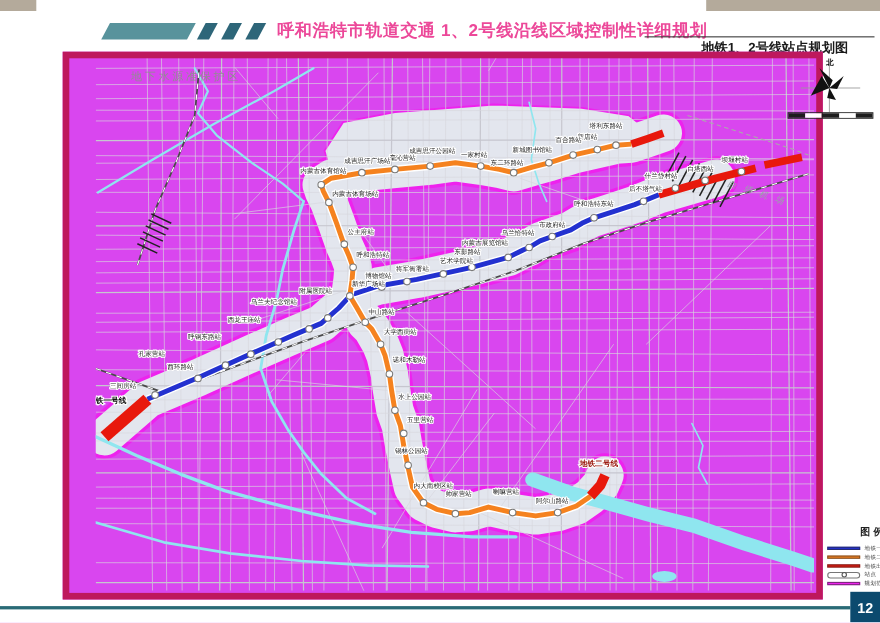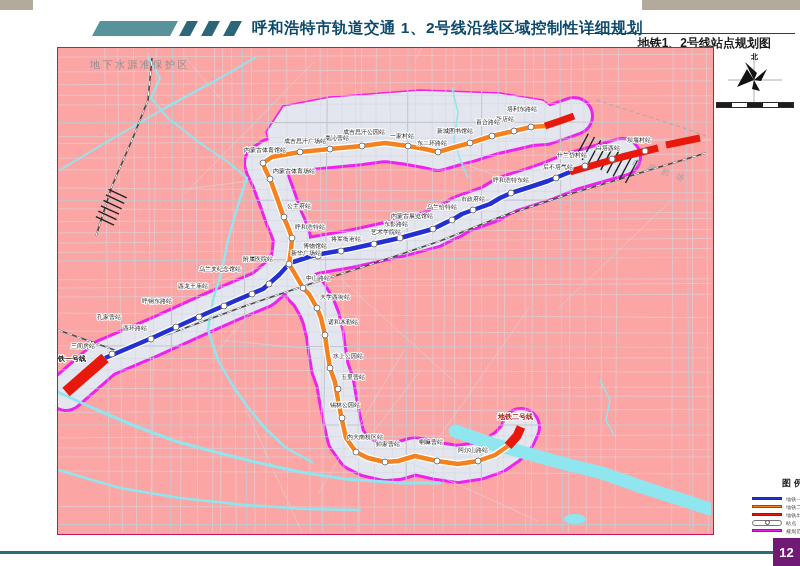--- a/index.html
+++ b/index.html
@@ -7,45 +7,45 @@
         font-family:"Liberation Sans","DejaVu Sans",sans-serif;}
   .topbar{position:absolute;top:0;height:10px;background:#b4aa9b;}
   .topbar.left{left:0;width:33px;}
   .topbar.right{left:642px;width:158px;}
   .deco{position:absolute;top:21px;height:15px;transform:skewX(-28deg);}
   .deco.big{left:96px;width:78px;background:#58939c;}
   .deco.s1{left:183px;width:11px;background:#2e6679;}
   .deco.s2{left:205px;width:11px;background:#2e6679;}
   .deco.s3{left:227px;width:11px;background:#2e6679;}
   .title{position:absolute;left:252px;top:18px;width:376px;text-align:right;
-         font-size:15.5px;font-weight:bold;color:#0c4a6e;letter-spacing:0.5px;white-space:nowrap;}
+         font-size:15.5px;font-weight:bold;color:#ec4899;letter-spacing:0.5px;white-space:nowrap;}
   .title-rule{position:absolute;left:586px;top:33px;width:209px;height:1px;background:#3a3a3a;}
   .subtitle{position:absolute;left:536px;top:35px;width:235px;text-align:right;
             font-size:12px;font-weight:bold;color:#1a1a1a;white-space:nowrap;}
   .map-frame{position:absolute;left:57px;top:47px;width:655px;height:486px;
-             border:1px solid #be185d;background:#fca5a5;}
+             border:6px solid #be185d;background:#d946ef;padding-left:24px;}
   .map-frame svg{display:block;}
   .compass{position:absolute;left:718px;top:50px;width:72px;height:56px;}
   .scalebar{position:absolute;left:716px;top:102px;width:76px;height:4px;
             border:1px solid #2b2b2b;font-size:0;line-height:0;}
   .scalebar span{display:inline-block;height:4px;width:20%;}
   .scalebar span:nth-child(odd){background:#1d1d1d;}
   .scalebar span:nth-child(even){background:#ffffff;}
   .legend{position:absolute;left:752px;top:477px;width:84px;}
   .legend-title{text-align:center;font-size:9px;font-weight:bold;color:#222;
                 letter-spacing:3px;margin-bottom:5px;}
   .legend-row{display:flex;align-items:center;height:7px;margin-bottom:1px;}
   .legend-swatch{width:30px;height:3px;margin-right:4px;flex:0 0 30px;box-sizing:border-box;}
   .legend-swatch.station{height:6px;background:#fff;border:0.5px solid #777;border-radius:3px;
                          display:flex;align-items:center;justify-content:center;}
   .legend-swatch.station i{display:block;width:3px;height:3px;border:0.5px solid #555;
                            border-radius:50%;background:#fff;}
   .legend-label{font-size:5px;color:#3a3a3a;white-space:nowrap;letter-spacing:0.3px;}
   .footer-rule{position:absolute;left:0;top:551px;width:773px;height:3px;background:#2a6b76;}
-  .page-num{position:absolute;left:773px;top:538px;width:27px;height:28px;background:#701a75;
+  .page-num{position:absolute;left:773px;top:538px;width:27px;height:28px;background:#0c4a6e;
             color:#fff;font-size:13px;font-weight:bold;display:flex;align-items:center;justify-content:center;}
 </style>
 </head>
 <body>
 
 <div class="page">
 
   <div class="topbar left"></div>
   <div class="topbar right"></div>
   <div class="deco big"></div>

